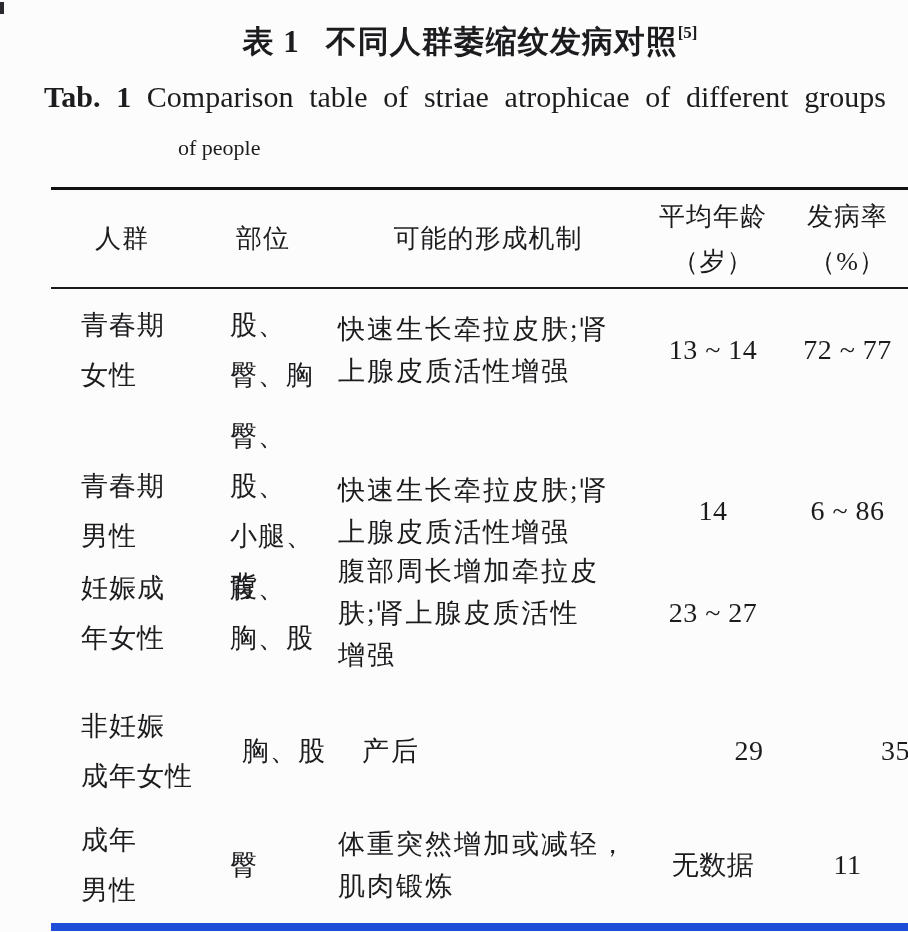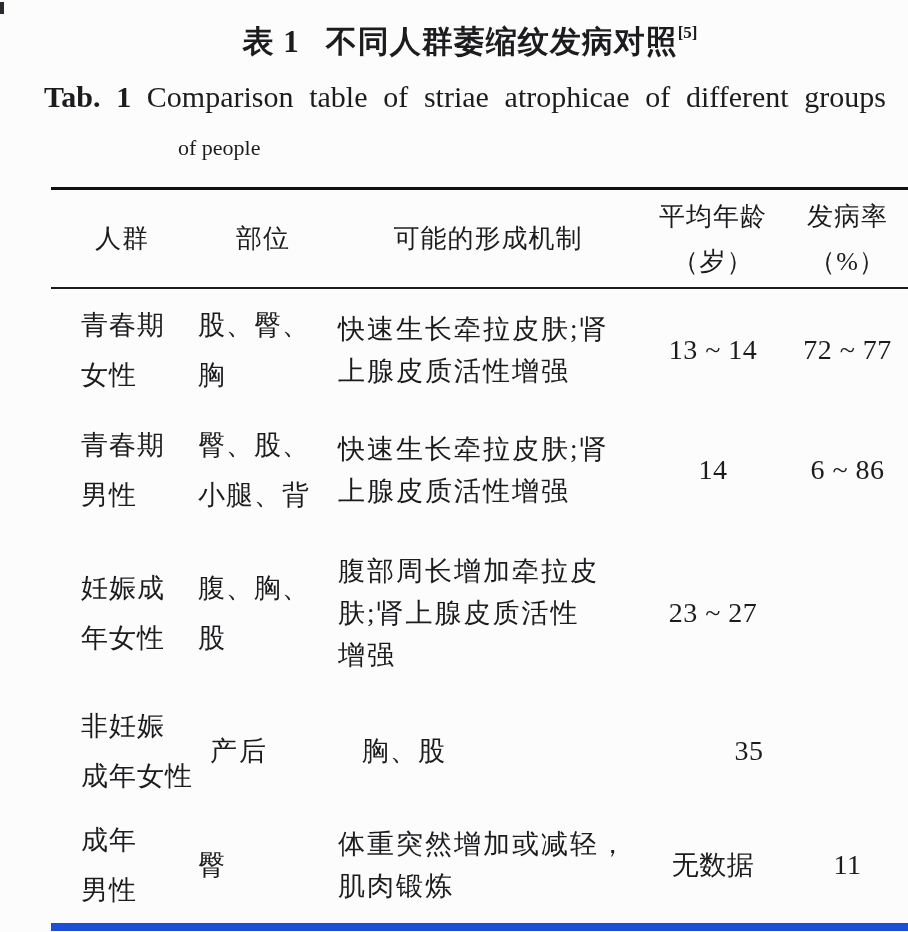--- a/index.html
+++ b/index.html
@@ -97,20 +97,21 @@
     font-size: 27px;
     line-height: 50px;
     letter-spacing: 1px;
   }
   .td-site {
     justify-content: flex-start;
     padding-left: 5px;
     font-size: 27px;
     line-height: 50px;
     letter-spacing: 1px;
+    margin-left: 32px;
   }
   .td-mech {
     justify-content: flex-start;
     padding-left: 5px;
     padding-right: 6px;
     font-size: 27px;
     line-height: 42px;
     letter-spacing: 2px;
   }
   .td-num {
@@ -183,22 +184,23 @@
       <div class="cell td-site">腹、胸、股</div>
       <div class="cell td-mech">腹部周长增加牵拉皮
 肤;肾上腺皮质活性
 增强</div>
       <div class="cell td-num">23 ~ 27</div>
     </div>
 
     <div class="row r4">
       <div class="cell td-group">非妊娠
 成年女性</div>
+      <div class="cell td-site">胸、股</div>
       <div class="cell td-mech">产后</div>
-      <div class="cell td-site">胸、股</div>
+      <div class="cell td-num">29</div>
       <div class="cell td-num">35</div>
     </div>
 
     <div class="row r5">
       <div class="cell td-group">成年
 男性</div>
       <div class="cell td-site">臀</div>
       <div class="cell td-mech">体重突然增加或减轻，
 肌肉锻炼</div>
       <div class="cell td-num cjk">无数据</div>

